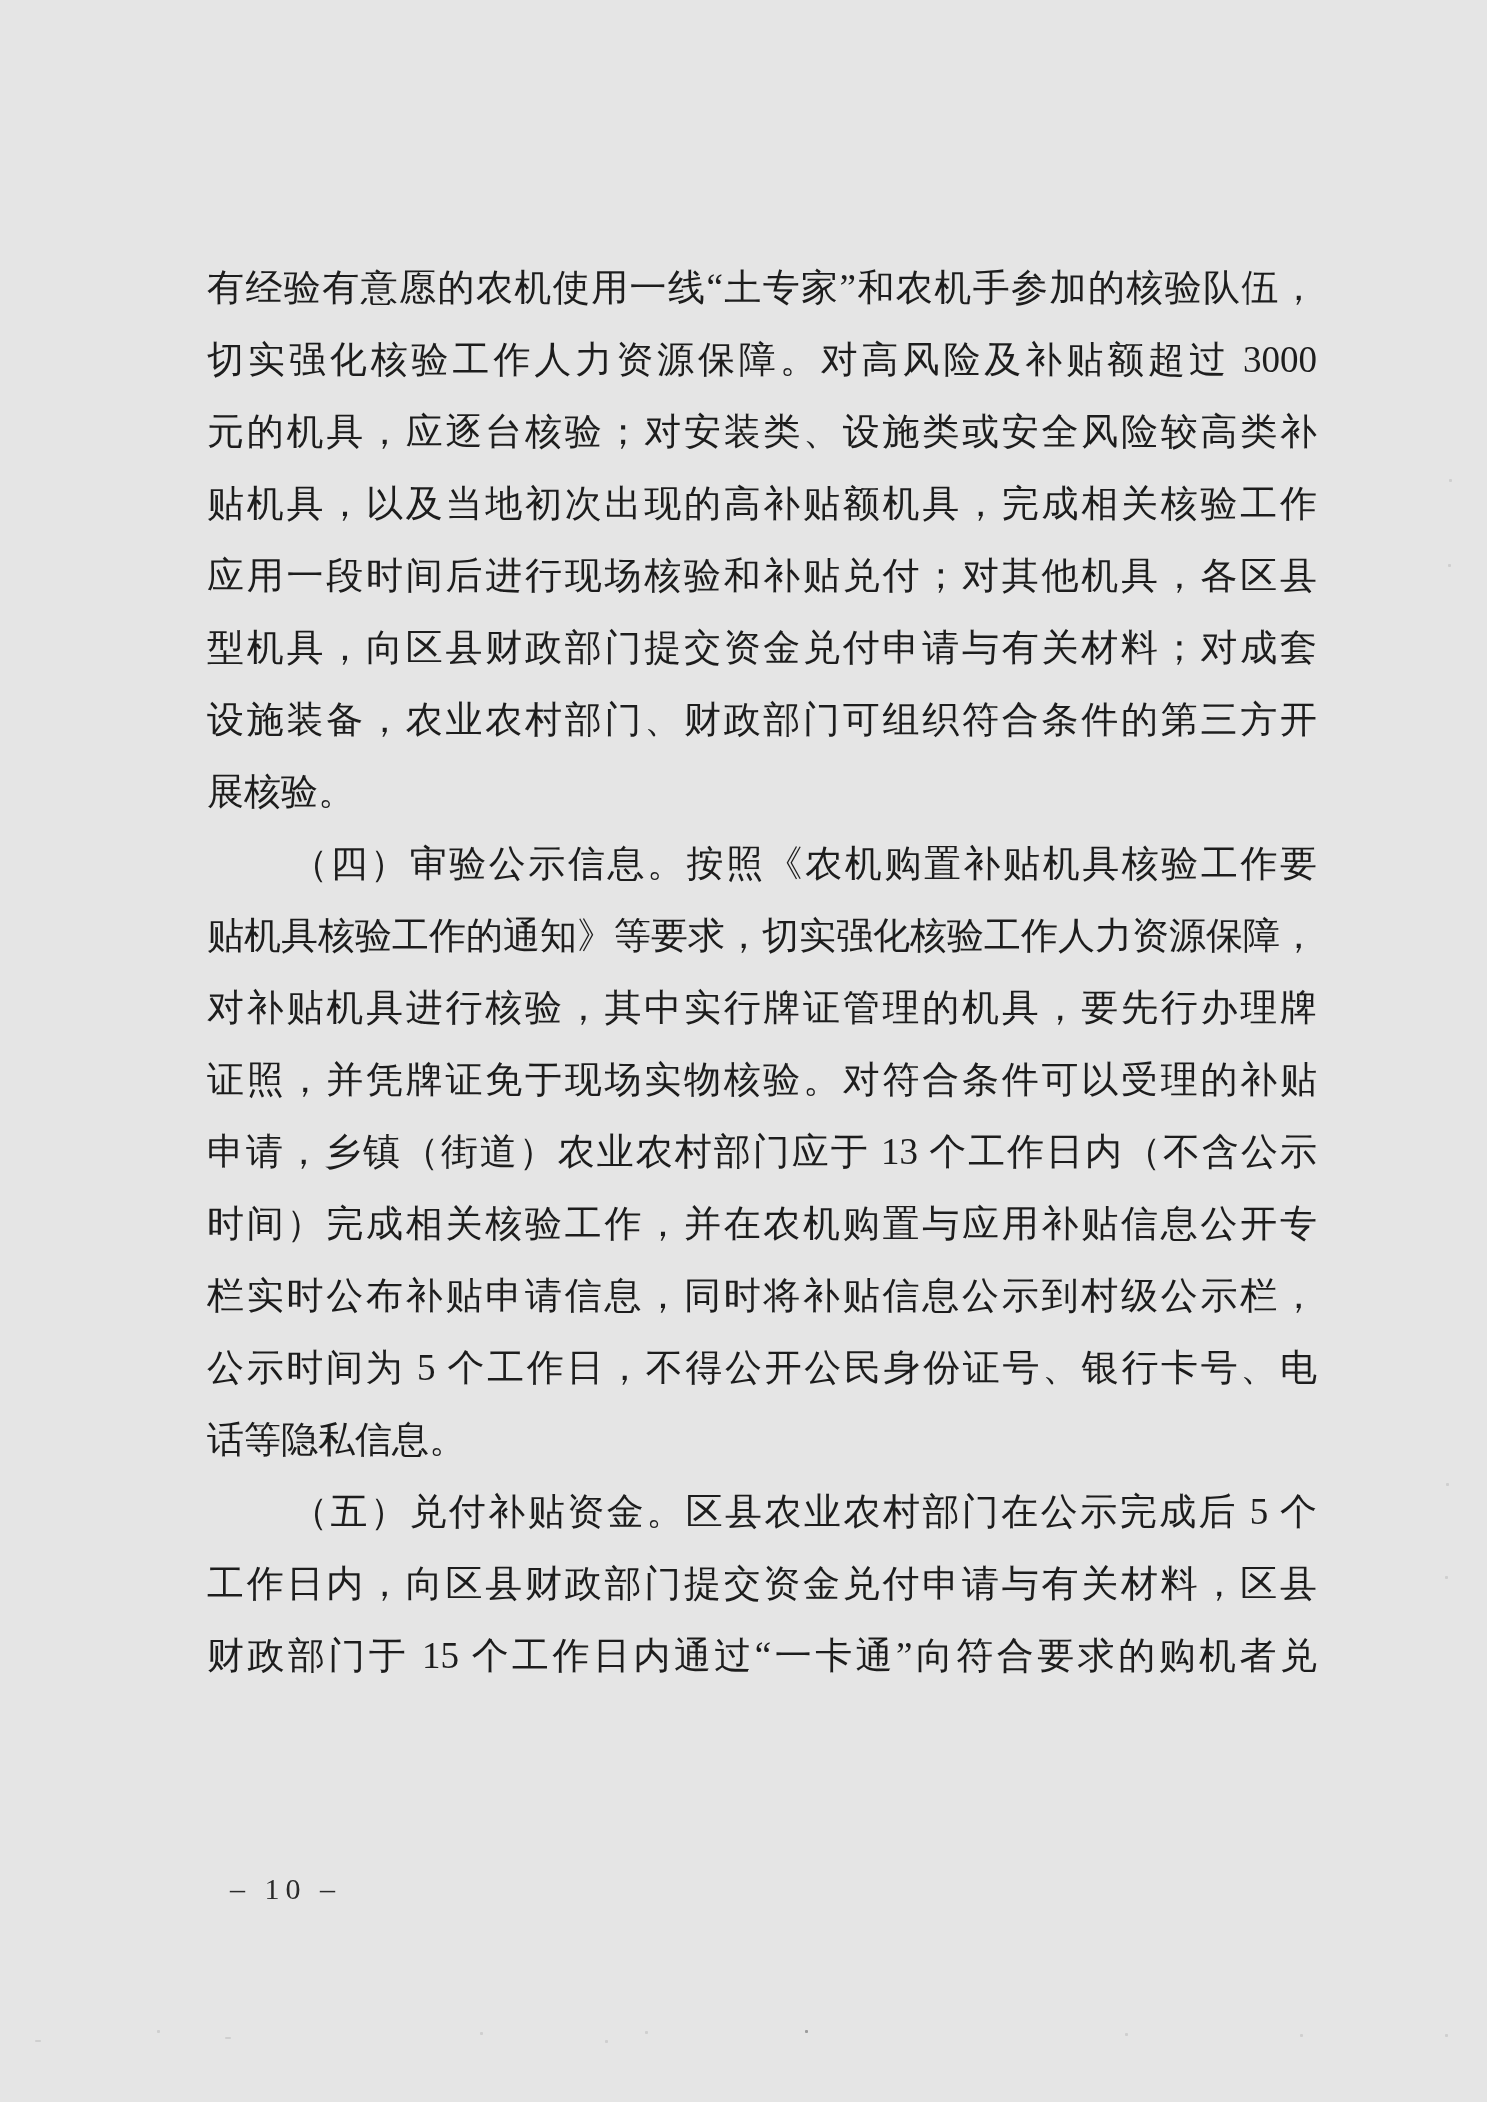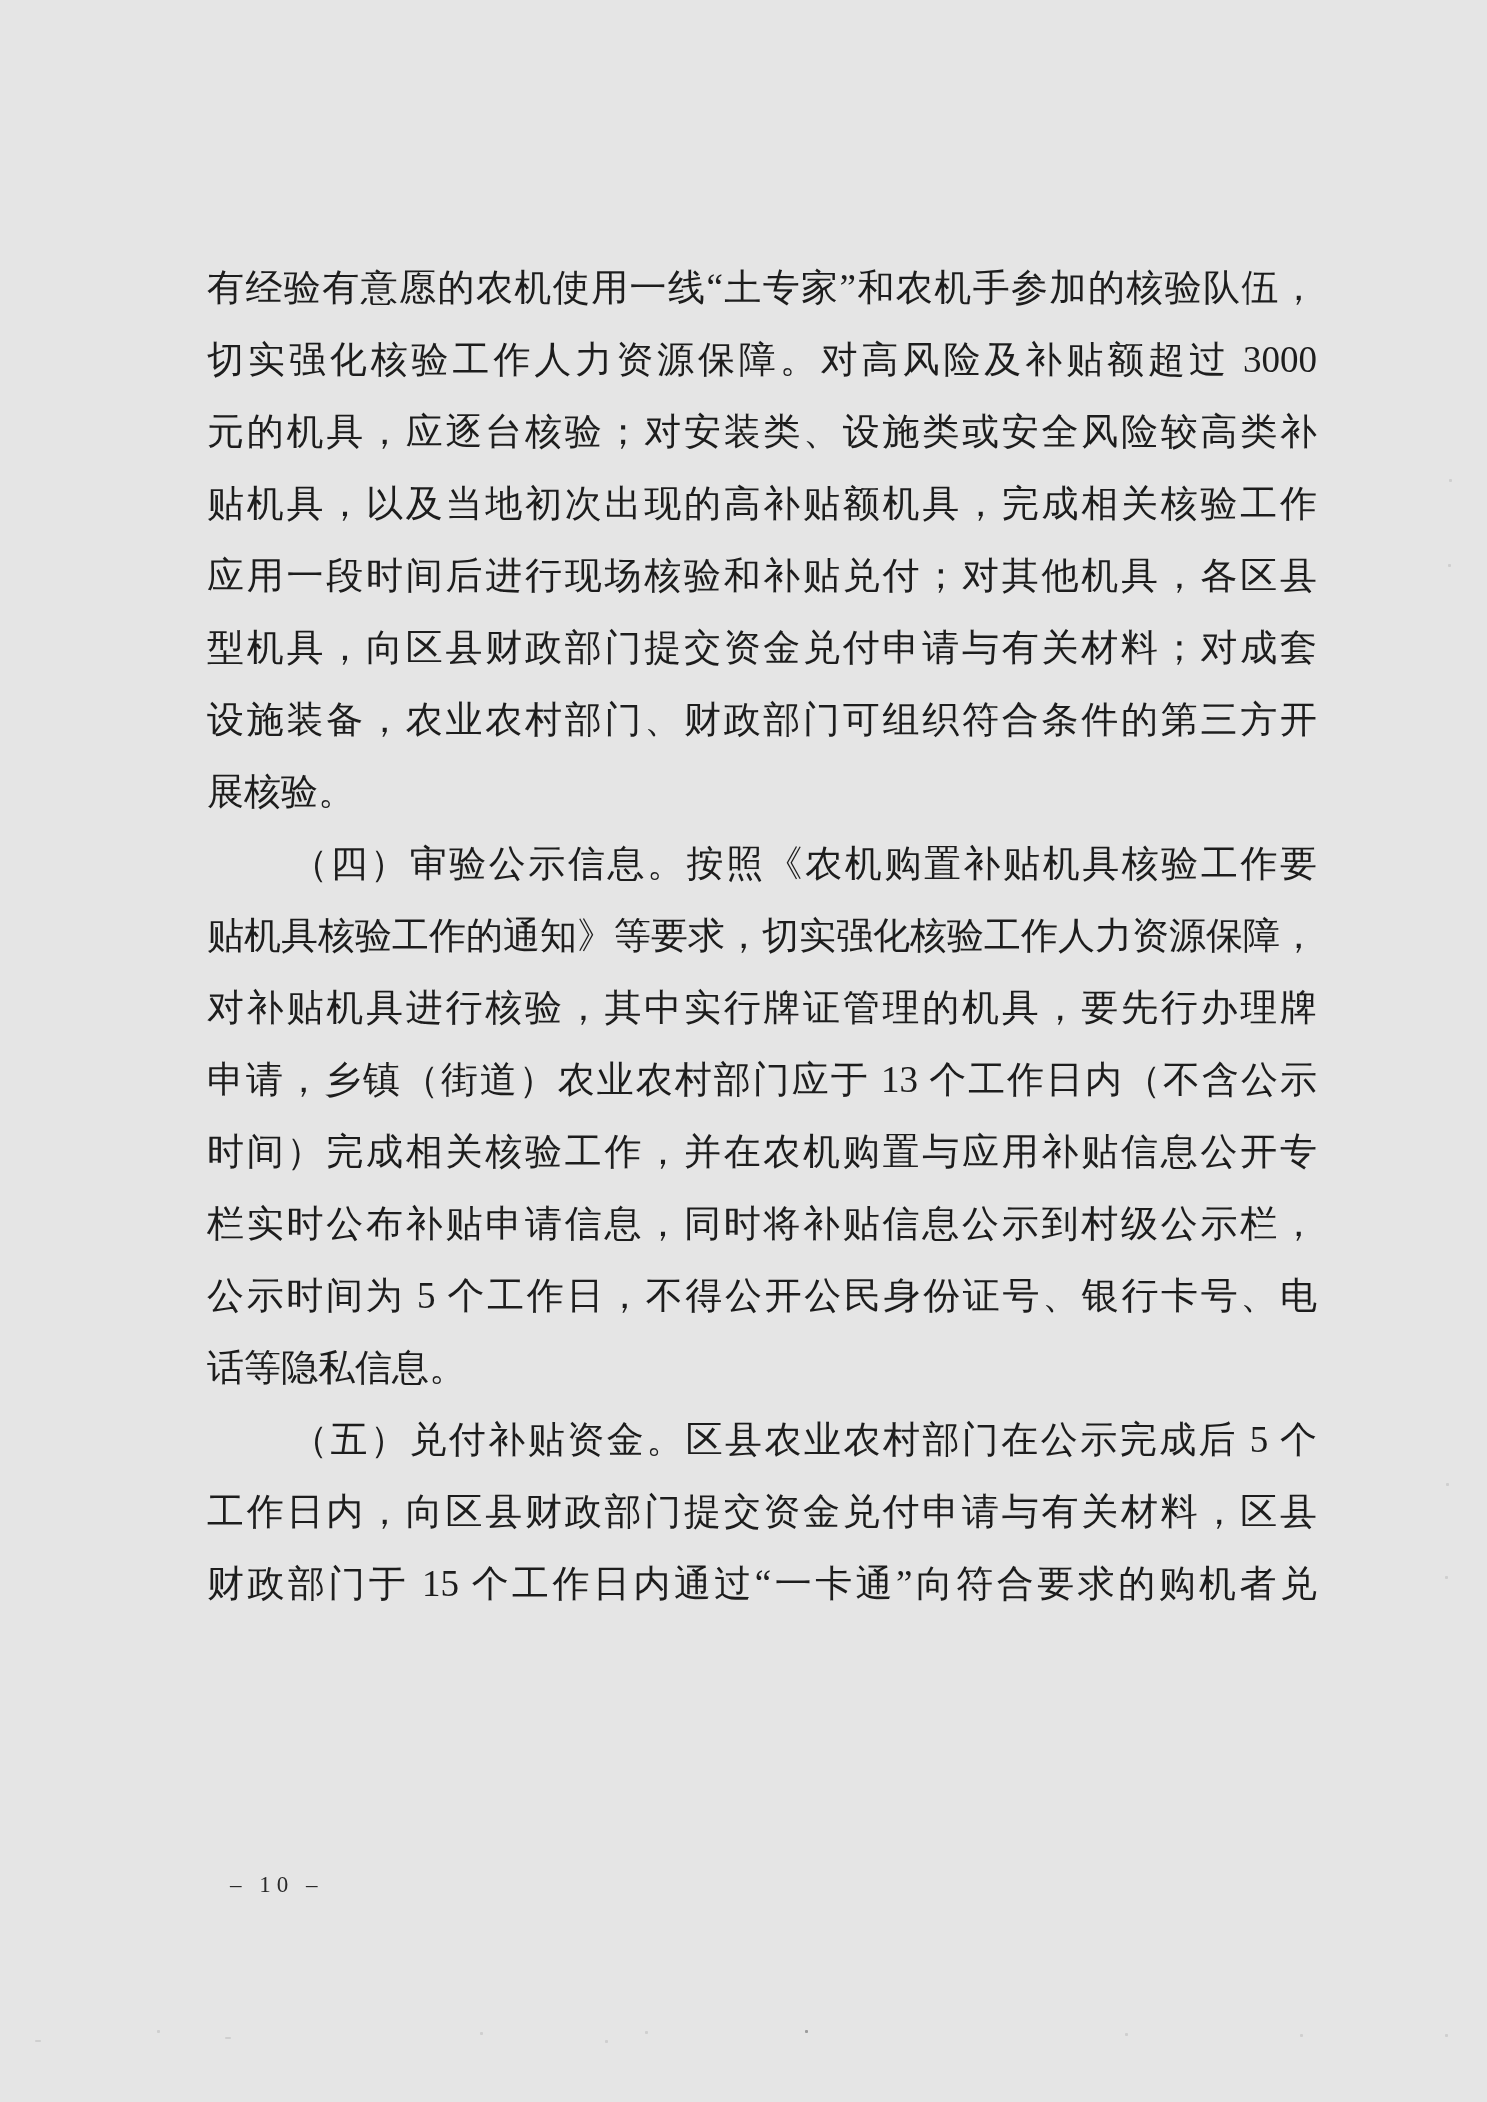--- a/index.html
+++ b/index.html
@@ -39,21 +39,21 @@
   .line.para-start {
     text-indent: 84px;
   }
   .clause-heading {
     font-weight: normal;
   }
   .page-number {
     position: absolute;
     left: 230px;
     top: 1872px;
-    font-size: 23px;
+    font-size: 30px;
     letter-spacing: 6px;
     color: #2a2a2a;
     text-align: left;
   }
   
   .speck {
     position: absolute;
     background: #c9c9c9;
     width: 3px;
     height: 3px;
@@ -75,20 +75,21 @@
     <div class="line">元的机具，应逐台核验；对安装类、设施类或安全风险较高类补</div>
     <div class="line">贴机具，以及当地初次出现的高补贴额机具，完成相关核验工作</div>
     <div class="line">应用一段时间后进行现场核验和补贴兑付；对其他机具，各区县</div>
     <div class="line">型机具，向区县财政部门提交资金兑付申请与有关材料；对成套</div>
     <div class="line">设施装备，农业农村部门、财政部门可组织符合条件的第三方开</div>
     <div class="line para-end">展核验。</div>
 
     <div class="line para-start"><span class="clause-heading">（四）审验公示信息。</span><span>按照《农机购置补贴机具核验工作要</span></div>
     <div class="line">贴机具核验工作的通知》等要求，切实强化核验工作人力资源保障，</div>
     <div class="line">对补贴机具进行核验，其中实行牌证管理的机具，要先行办理牌</div>
+    <div class="line">证照，并凭牌证免于现场实物核验。对符合条件可以受理的补贴</div>
     <div class="line">申请，乡镇（街道）农业农村部门应于 13 个工作日内（不含公示</div>
     <div class="line">时间）完成相关核验工作，并在农机购置与应用补贴信息公开专</div>
     <div class="line">栏实时公布补贴申请信息，同时将补贴信息公示到村级公示栏，</div>
     <div class="line">公示时间为 5 个工作日，不得公开公民身份证号、银行卡号、电</div>
     <div class="line para-end">话等隐私信息。</div>
 
     <div class="line para-start"><span class="clause-heading">（五）兑付补贴资金。</span><span>区县农业农村部门在公示完成后 5 个</span></div>
     <div class="line">工作日内，向区县财政部门提交资金兑付申请与有关材料，区县</div>
     <div class="line">财政部门于 15 个工作日内通过“一卡通”向符合要求的购机者兑</div>
 

